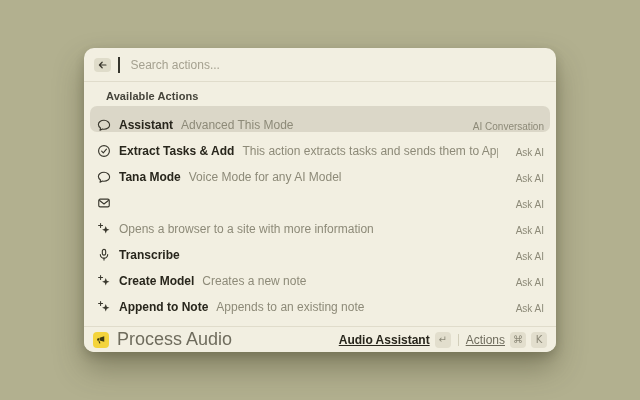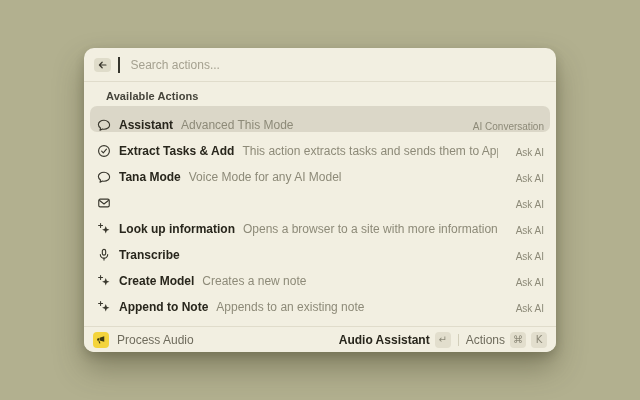--- a/index.html
+++ b/index.html
@@ -141,38 +141,39 @@
     background:var(--window-bg);
   }
   .app-icon{
     width:16px;height:16px;
     border-radius:4px;
     background:var(--app-icon-bg);
     display:flex;align-items:center;justify-content:center;
     flex:0 0 auto;
   }
   .footer-label{
-    font-size:12px;
+    font-size:18px;
     color:var(--footer-text);
   }
   .footer-right{
     margin-left:auto;
     display:flex;
     align-items:center;
     gap:7px;
   }
   .footer-action{
     display:flex;
     align-items:center;
     gap:5px;
     cursor:pointer;
   }
   .action-label{
     font-size:12px;
     color:var(--footer-text);
+    text-decoration:underline;
   }
   .action-label.strong{
     font-weight:700;
     color:var(--title-text);
   }
   .keycap{
     min-width:16px;
     height:16px;
     padding:0 3px;
     border-radius:4px;
@@ -250,21 +251,20 @@
         </span>
     <span class="row-accessory">Ask AI</span>
   </div>
       <div class="row">
     <span class="row-icon">
           <svg width="14" height="14" viewBox="0 0 16 16">
             <path d="M10 4.6l1.2 3.1 3 1.2-3 1.2L10 13.2 8.8 10.1l-3-1.2 3-1.2z" fill="#3a382e"></path>
             <path d="M4.1 1.6v4.6M1.8 3.9h4.6" stroke="#3a382e" stroke-width="1.2" stroke-linecap="round"></path>
           </svg>
         </span>
-    <span class="row-title">Look up information</span>
     <span class="row-subtitle">Opens a browser to a site with more information</span>
     <span class="row-accessory">Ask AI</span>
   </div>
       <div class="row">
     <span class="row-icon">
           <svg width="14" height="14" viewBox="0 0 16 16">
             <rect x="6.1" y="1.6" width="3.8" height="6.6" rx="1.9" fill="none" stroke="#3a382e" stroke-width="1.3"></rect>
             <path d="M3.8 7.4a4.2 4.2 0 0 0 8.4 0" fill="none" stroke="#3a382e" stroke-width="1.3" stroke-linecap="round"></path>
             <path d="M8 11.8v2" stroke="#3a382e" stroke-width="1.3" stroke-linecap="round"></path>
           </svg>

